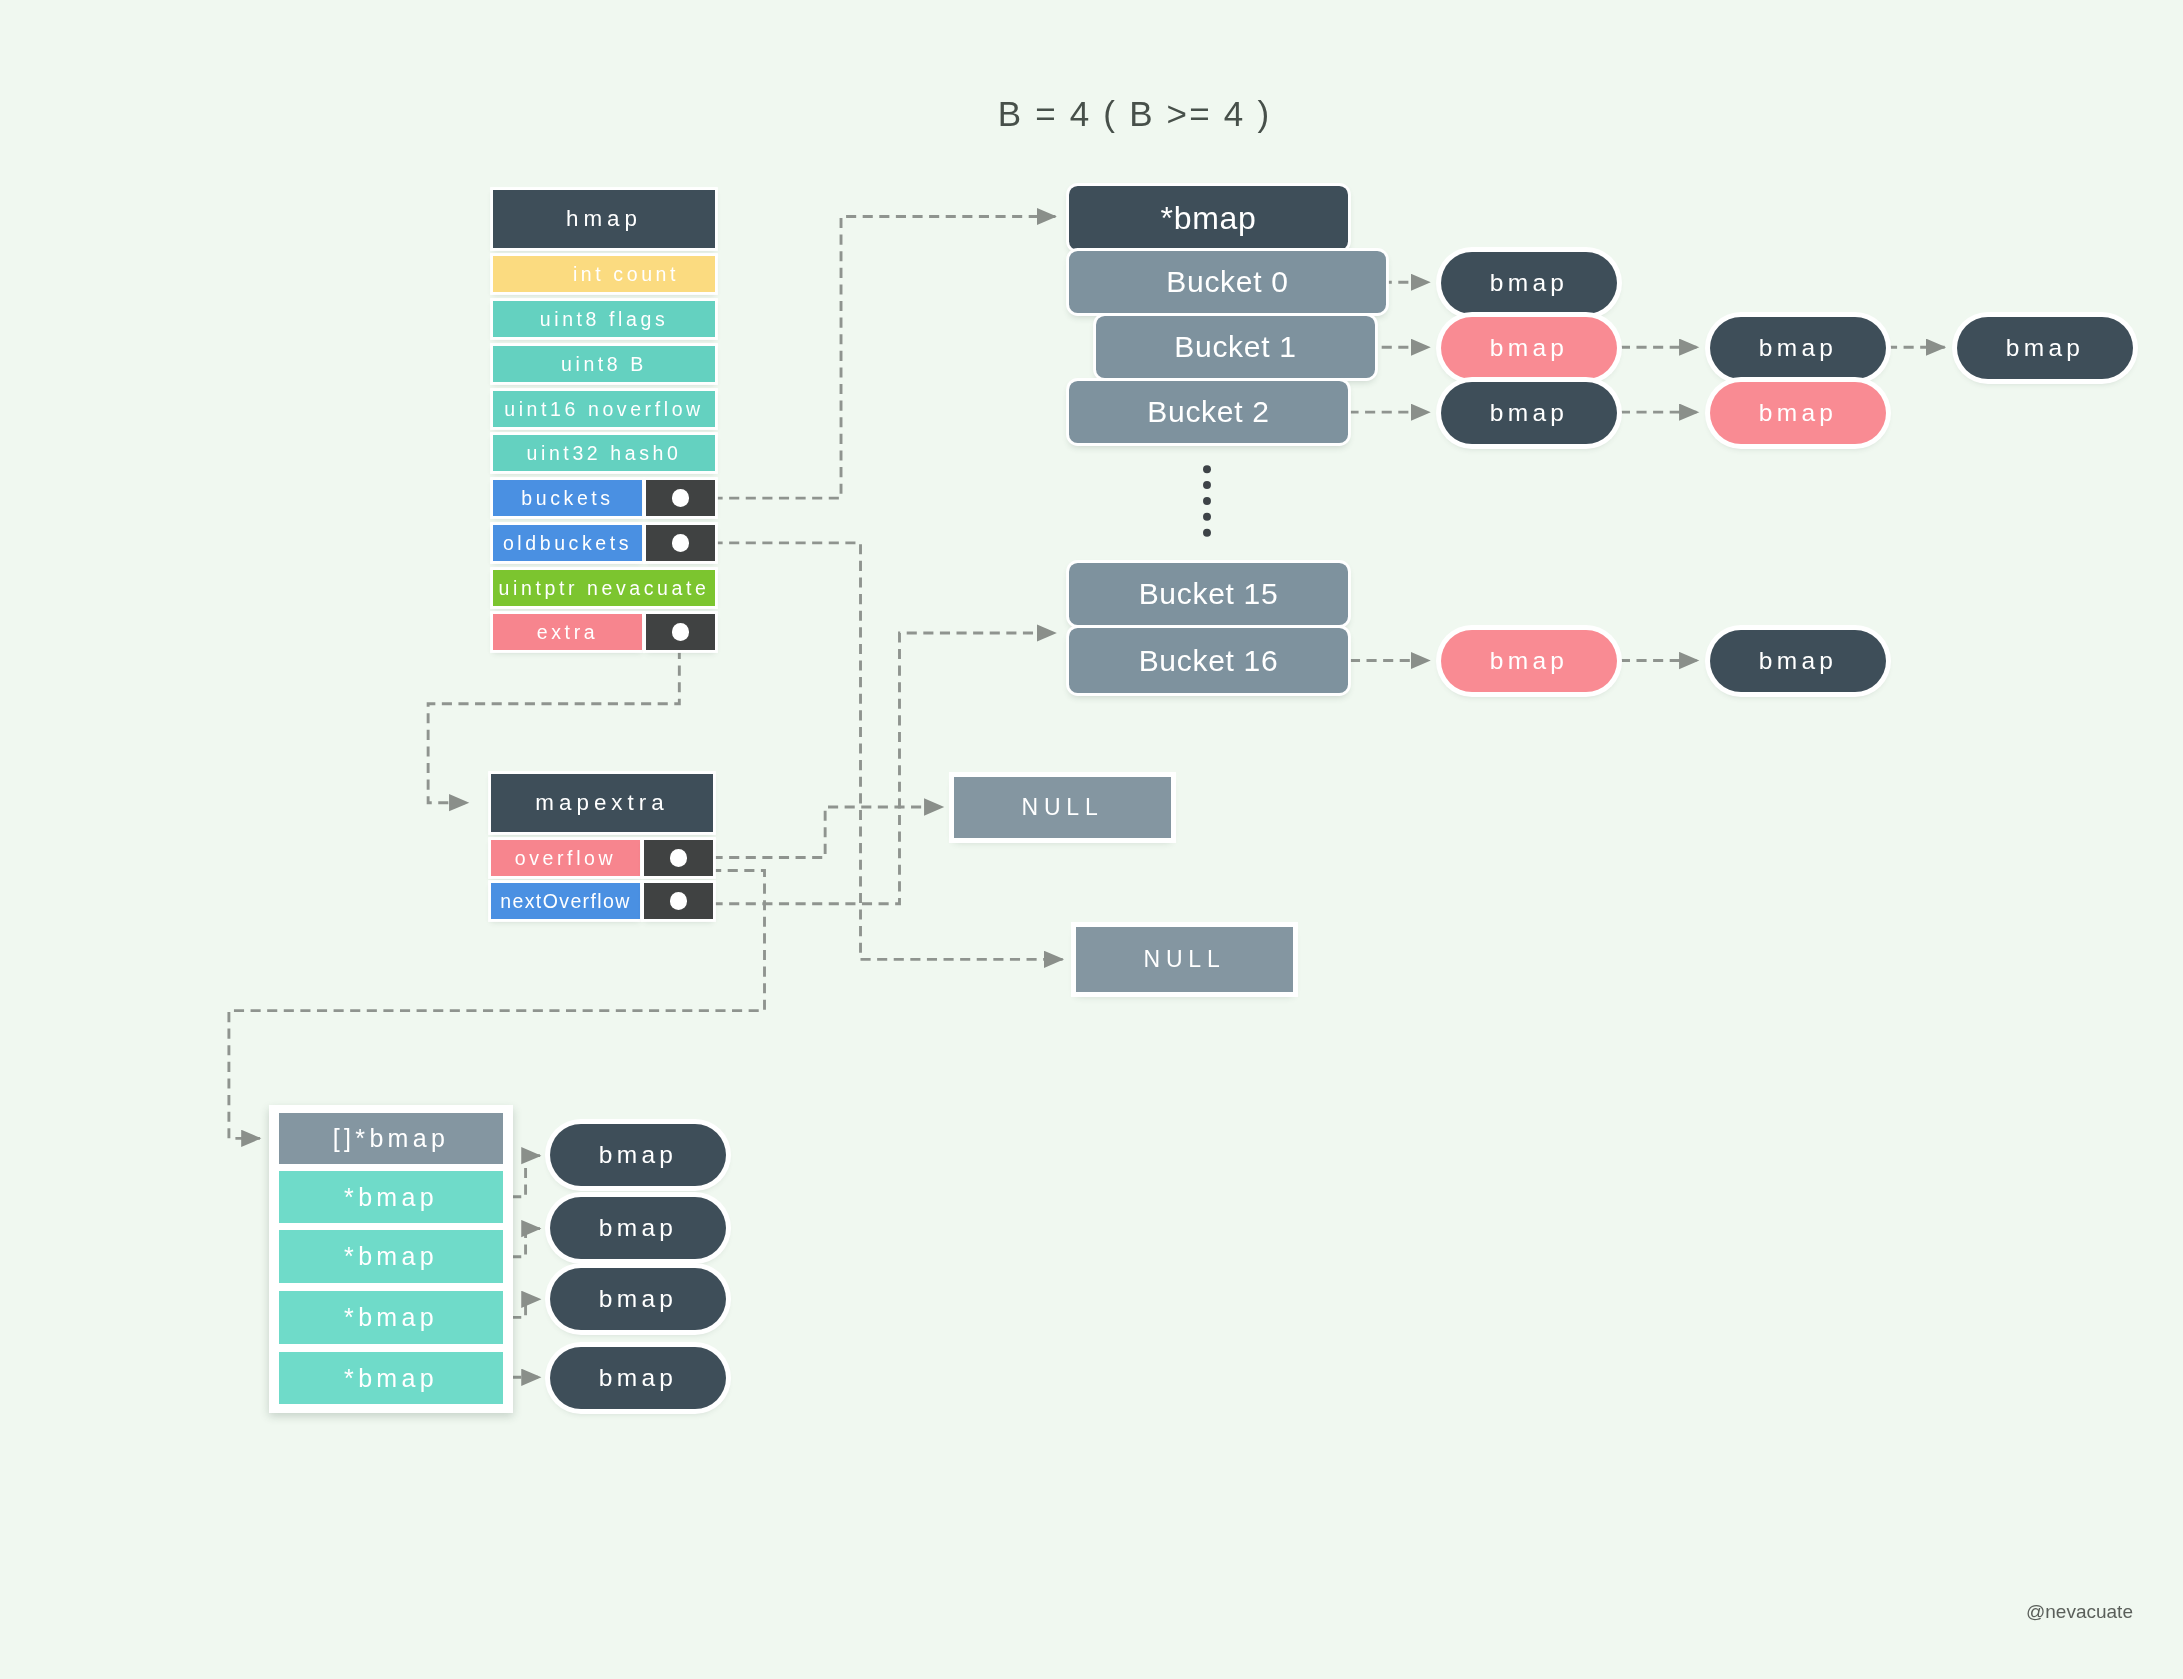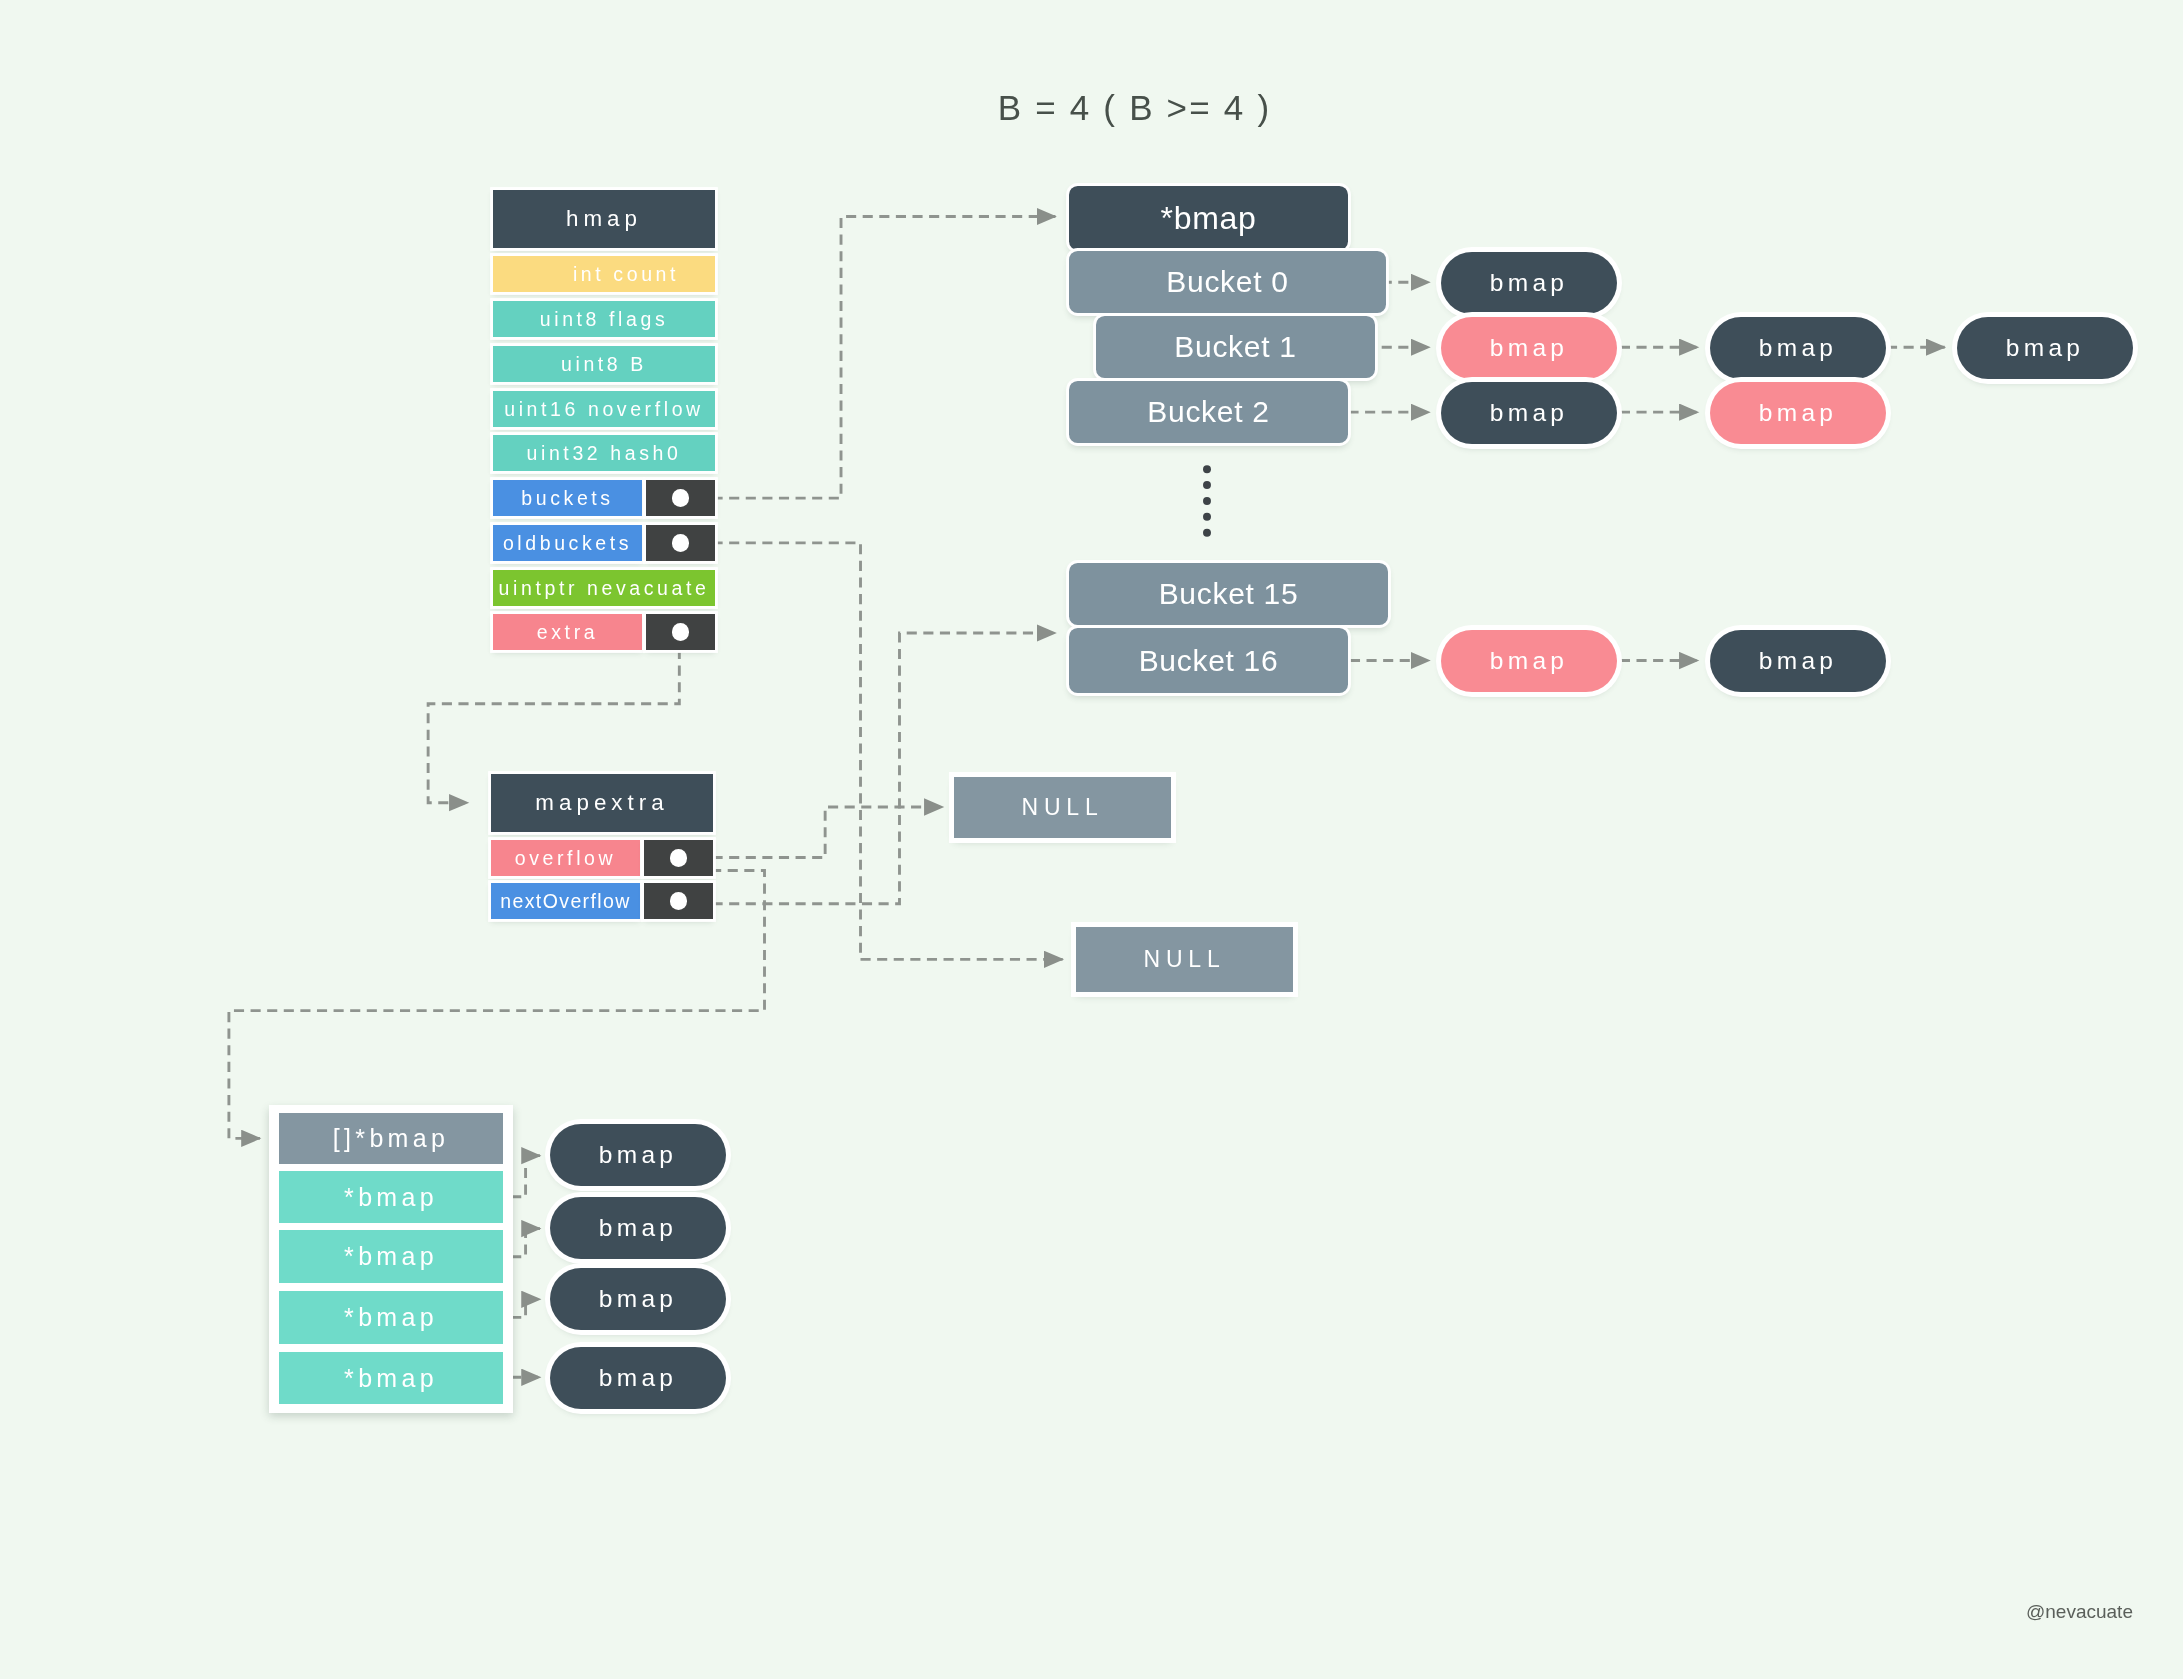--- a/index.html
+++ b/index.html
@@ -72,21 +72,21 @@
     </g>
     <g fill="#3d4347">
       <circle cx="1672" cy="650" r="5.5"></circle>
         <circle cx="1672" cy="672" r="5.5"></circle>
       <circle cx="1672" cy="694" r="5.5"></circle>
         <circle cx="1672" cy="716" r="5.5"></circle>
       <circle cx="1672" cy="738" r="5.5"></circle>
     </g>
   </svg>
 
-  <div class="abs title" style="left:918px;top:88px;width:433px;">B = 4 ( B &gt;= 4 )</div>
+  <div class="abs title" style="left:918px;top:94px;width:433px;">B = 4 ( B &gt;= 4 )</div>
   <div class="abs watermark" style="left:2026px;top:1601px;">@nevacuate</div>
 
   <div class="abs row slate hdr" style="left:493px;top:190px;width:222px;height:58px;">hmap</div>
   <div class="abs row yellow" style="left:493px;top:256px;width:222px;height:36px;padding-left:44px;">int count</div>
   <div class="abs row teal" style="left:493px;top:301px;width:222px;height:36px;">uint8 flags</div>
   <div class="abs row teal" style="left:493px;top:346px;width:222px;height:36px;">uint8 B</div>
   <div class="abs row teal" style="left:493px;top:391px;width:222px;height:36px;">uint16 noverflow</div>
   <div class="abs row teal" style="left:493px;top:435px;width:222px;height:36px;">uint32 hash0</div>
 
   <div class="abs row blue" style="left:493px;top:480px;width:149px;height:36px;">buckets</div>
@@ -103,21 +103,21 @@
 
   <div class="abs row pink" style="left:493px;top:614px;width:149px;height:36px;">extra</div>
   <div class="abs cell" style="left:646px;top:614px;width:69px;height:36px;">
       <span class="dot"></span>
     </div>
 
   <div class="abs bucket slate" style="left:1069px;top:186px;width:279px;height:64px;">*bmap</div>
   <div class="abs bucket" style="left:1069px;top:251px;width:317px;height:62px;">Bucket 0</div>
   <div class="abs bucket" style="left:1096px;top:316px;width:279px;height:62px;">Bucket 1</div>
   <div class="abs bucket" style="left:1069px;top:381px;width:279px;height:62px;">Bucket 2</div>
-  <div class="abs bucket" style="left:1069px;top:563px;width:319px;height:62px;">Bucket 15</div>
+  <div class="abs bucket" style="left:1069px;top:563px;width:279px;height:62px;">Bucket 15</div>
   <div class="abs bucket" style="left:1069px;top:628px;width:279px;height:65px;">Bucket 16</div>
 
   <div class="abs pill" style="left:1441px;top:252px;">bmap</div>
   <div class="abs pill pinkp" style="left:1441px;top:317px;">bmap</div>
   <div class="abs pill" style="left:1710px;top:317px;">bmap</div>
   <div class="abs pill" style="left:1957px;top:317px;">bmap</div>
   <div class="abs pill" style="left:1441px;top:382px;">bmap</div>
   <div class="abs pill pinkp" style="left:1710px;top:382px;">bmap</div>
   <div class="abs pill pinkp" style="left:1441px;top:630px;">bmap</div>
   <div class="abs pill" style="left:1710px;top:630px;">bmap</div>

